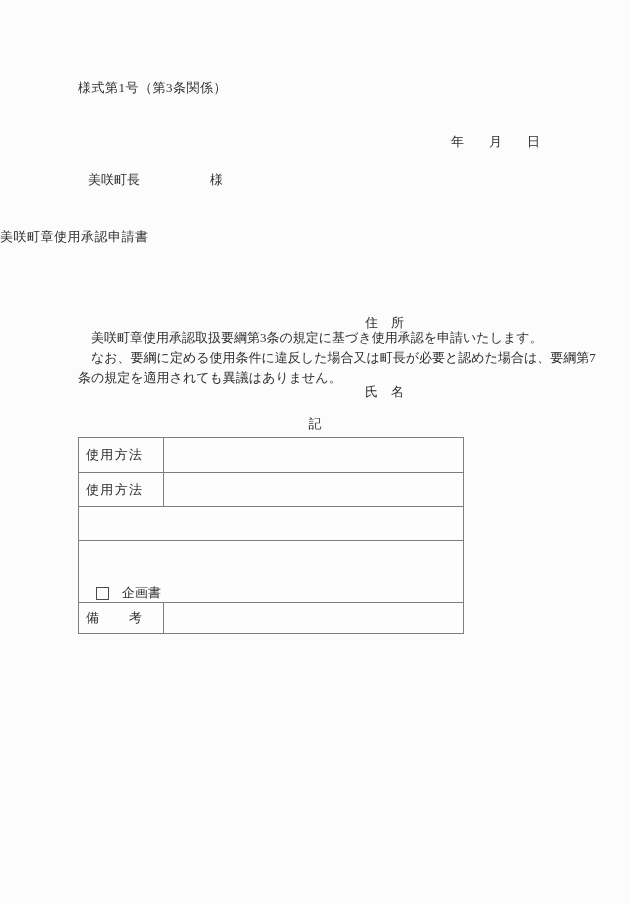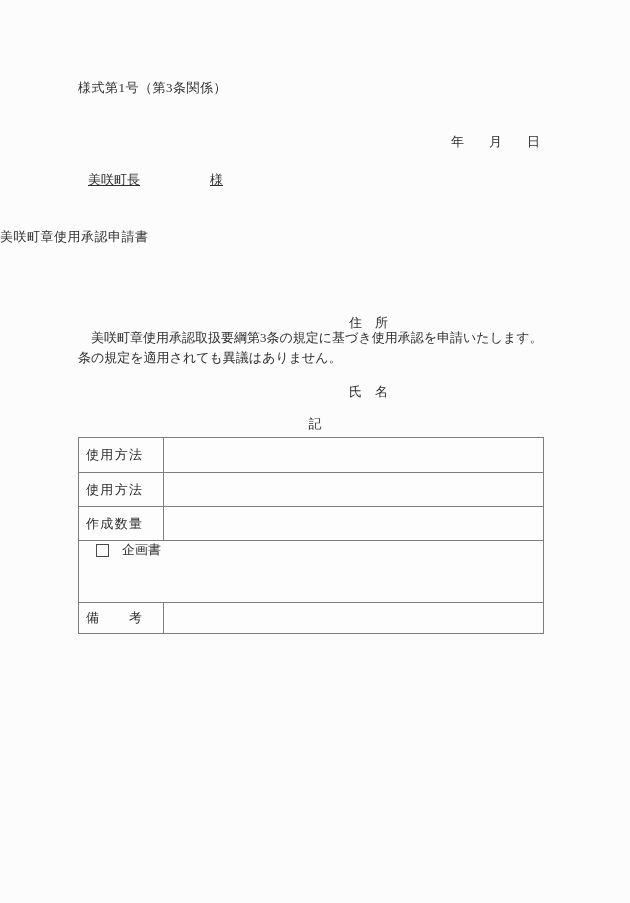--- a/index.html
+++ b/index.html
@@ -32,34 +32,33 @@
     right: 90px;
     display: flex;
     gap: 25px;
   }
 
   .addressee {
     left: 88px;
     top: 171px;
     display: flex;
     align-items: baseline;
-    text-decoration: underline;
   }
   .addressee .honorific { margin-left: 70px; }
 
   .doc-title {
     left: 0;
     top: 228px;
     width: 100%;
     text-align: left;
     letter-spacing: 0.5px;
   }
 
   .applicant {
-    left: 349px;
+    left: 365px;
     top: 265px;
     line-height: 23px;
     white-space: pre;
   }
 
   .body-text {
     left: 78px;
     top: 328px;
     width: 478px;
     line-height: 20px;
@@ -70,21 +69,21 @@
     left: 0;
     top: 415px;
     width: 100%;
     text-align: center;
   }
 
   
   .form-table {
     left: 78px;
     top: 437px;
-    width: 466px;
+    width: 386px;
     border: 1px solid #7e7e7e;
     box-sizing: border-box;
     background: #fdfdfd;
   }
   .trow {
     display: flex;
     box-sizing: border-box;
     border-top: 1px solid #7e7e7e;
   }
   .trow:first-child { border-top: none; }
@@ -105,21 +104,21 @@
     width: 56px;
     text-align: justify;
     text-align-last: justify;
   }
   .tvalue {
     flex: 1 1 auto;
   }
   .tvalue.attachments {
     display: flex;
     flex-direction: column;
-    justify-content: flex-start;
+    justify-content: flex-end;
     gap: 10px;
     padding-left: 17px;
   }
   .cbline { display: flex; }
   .cbitem {
     display: flex;
     align-items: center;
     gap: 13px;
   }
   .cbitem.first { min-width: 92px; }
@@ -152,20 +151,21 @@
   <div class="abs doc-title">美咲町章使用承認申請書</div>
 
   <div class="abs applicant">
     <div>住　所</div>
     <div>氏　名</div>
     <div>連絡先</div>
   </div>
 
   <div class="abs body-text">
     <div>　美咲町章使用承認取扱要綱第3条の規定に基づき使用承認を申請いたします。</div>
+    <div>　なお、要綱に定める使用条件に違反した場合又は町長が必要と認めた場合は、要綱第7</div>
     <div>条の規定を適用されても異議はありません。</div>
   </div>
 
   <div class="abs record-marker">記</div>
 
   <div class="abs form-table">
 
     <div class="trow h34">
       <div class="tlabel">
         <span class="label-justify">使用方法</span>
@@ -174,23 +174,20 @@
     </div>
 
     <div class="trow h34">
       <div class="tlabel">
         <span class="label-justify">使用方法</span>
       </div>
       <div class="tvalue"></div>
     </div>
 
     <div class="trow h34">
-      <div class="tlabel">
-        <span class="label-justify">作成数量</span>
-      </div>
       <div class="tvalue"></div>
     </div>
 
     <div class="trow h62">
       <div class="tvalue attachments">
         <div class="cbline">
           <span class="cbitem first">
             <span class="cbox"></span>
             <span>企画書</span>
           </span>

